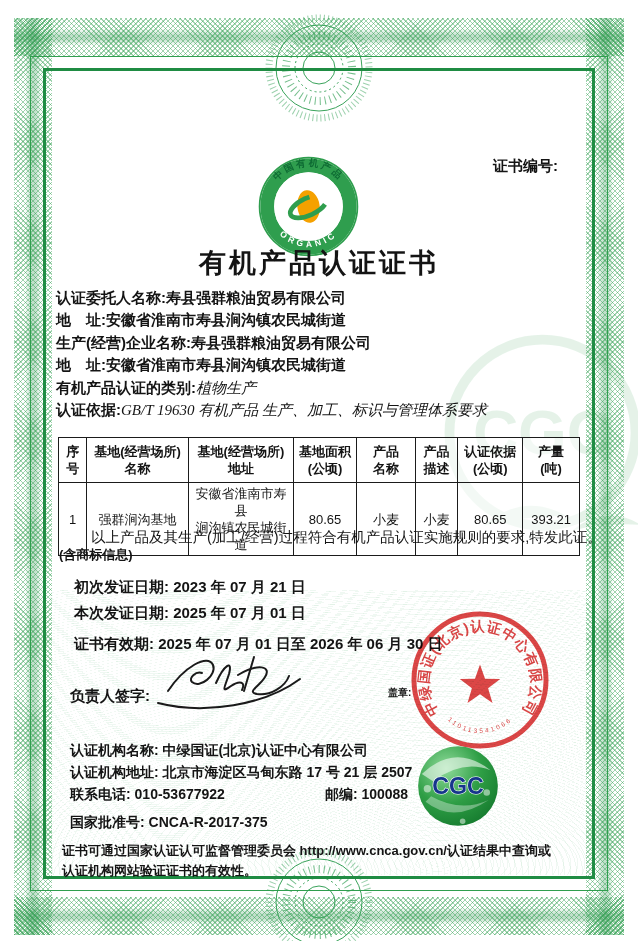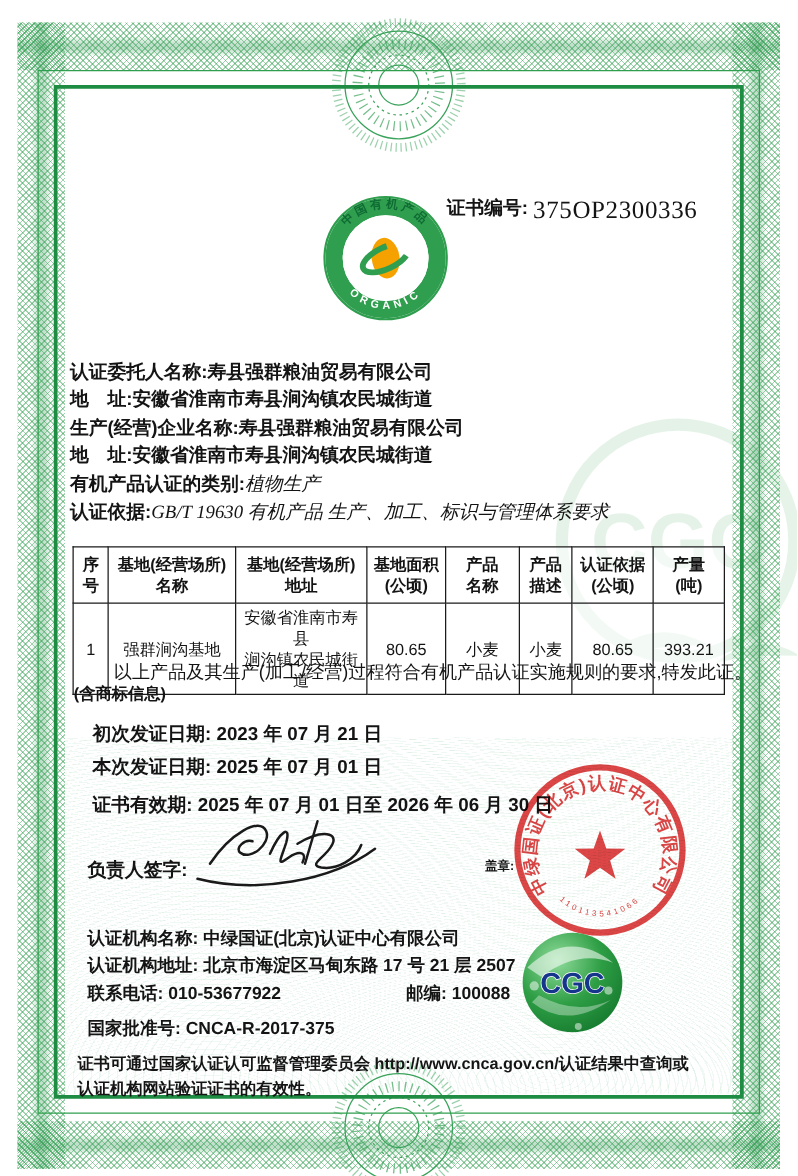--- a/index.html
+++ b/index.html
@@ -111,41 +111,41 @@
 
   <svg class="watermark" viewBox="0 0 240 240">
     <circle cx="120" cy="110" r="95" fill="none" stroke="#2f9e4e" stroke-width="10"></circle>
     <text x="120" y="132" text-anchor="middle" font-size="64" font-weight="bold" fill="#2f9e4e" font-family="Liberation Sans, sans-serif">CGC</text>
     <path d="M60 205 q40 -35 85 -10 q-45 0 -85 10 Z" fill="#2f9e4e"></path>
     <path d="M150 210 q35 -28 70 -6 q-38 -2 -70 6 Z" fill="#2f9e4e"></path>
   </svg>
 
   <div class="cert-no">
     <span class="lab">证书编号:</span>
-    <span class="num">375OP2300336</span>
   </div>
 
   <svg class="organic-logo" viewBox="0 0 120 120">
     <defs>
       <path id="arcTop" d="M 15.8 43.9 A 47 47 0 0 1 104.2 43.9"></path>
       <path id="arcBottom" d="M 15.8 76.1 A 47 47 0 0 0 104.2 76.1"></path>
     </defs>
     <circle cx="60" cy="60" r="57" fill="#ffffff" stroke="#2f9e4e" stroke-width="2"></circle>
     <circle cx="60" cy="60" r="48" fill="none" stroke="#2f9e4e" stroke-width="16"></circle>
     <circle cx="60" cy="60" r="40" fill="#ffffff"></circle>
     <text font-size="11" font-weight="bold" fill="#0e6b33" letter-spacing="3" font-family="Liberation Sans, sans-serif">
       <textPath href="#arcTop" startOffset="50%" text-anchor="middle">中国有机产品</textPath>
     </text>
     <text font-size="10" font-weight="bold" fill="#ffffff" letter-spacing="4" font-family="Liberation Sans, sans-serif">
       <textPath href="#arcBottom" startOffset="50%" text-anchor="middle">ORGANIC</textPath>
     </text>
     <ellipse cx="60" cy="60" rx="13" ry="19" fill="#f5a100" transform="rotate(-8 60 60)"></ellipse>
     <ellipse cx="60" cy="60" rx="23" ry="10" fill="none" stroke="#2f9e4e" stroke-width="5.5" transform="rotate(-25 60 60)" stroke-dasharray="78 30" stroke-dashoffset="-8"></ellipse>
   </svg>
 
+  <div class="title">有机产品认证证书</div>
 
   <div class="fields">
     <div><span class="flabel">认证委托人名称:</span><span class="fvalue">寿县强群粮油贸易有限公司</span></div>
     <div><span class="flabel">地　址:</span><span class="fvalue">安徽省淮南市寿县涧沟镇农民城街道</span></div>
     <div><span class="flabel">生产(经营)企业名称:</span><span class="fvalue">寿县强群粮油贸易有限公司</span></div>
     <div><span class="flabel">地　址:</span><span class="fvalue">安徽省淮南市寿县涧沟镇农民城街道</span></div>
     <div><span class="flabel">有机产品认证的类别:</span><span class="kai">植物生产</span></div>
     <div><span class="flabel">认证依据:</span><span class="kai">GB/T 19630 有机产品 生产、加工、标识与管理体系要求</span></div>
   </div>
 

